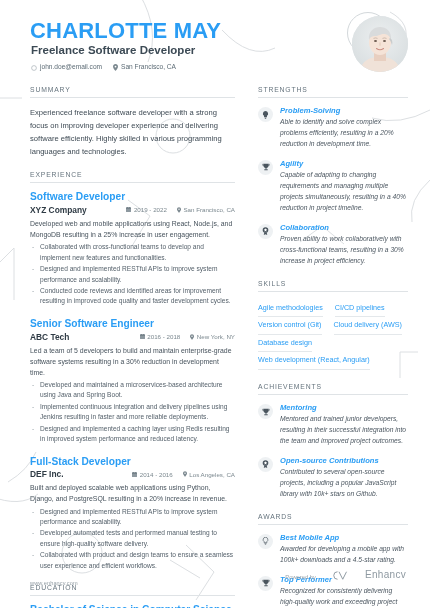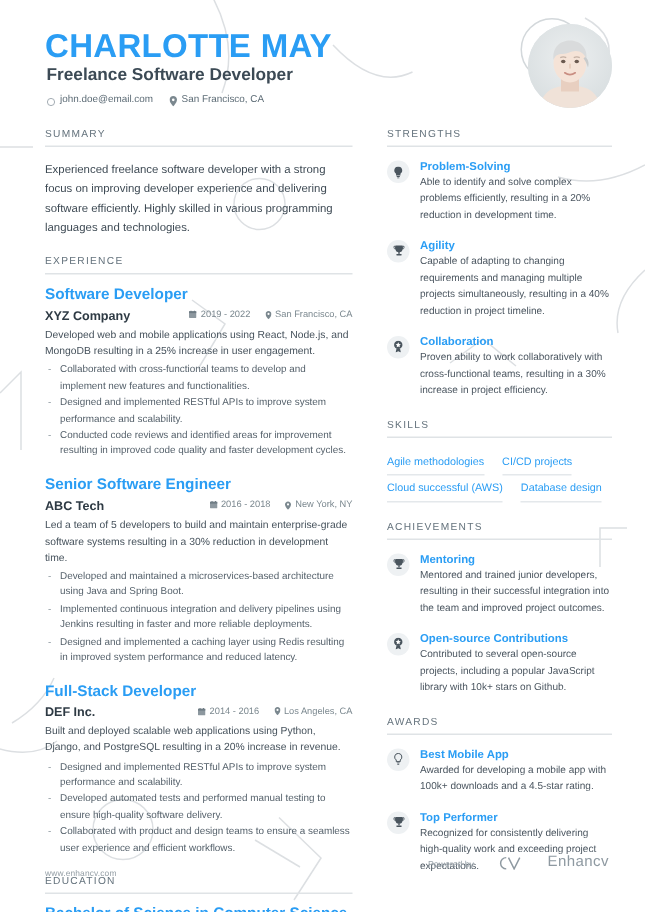--- a/index.html
+++ b/index.html
@@ -83,21 +83,21 @@
   .edu-title { font-size:10.2px; font-weight:600; color:#2a9df4; line-height:1.25; }
 
   
   .item { display:flex; gap:7px; margin-bottom:9px; }
   .badge {
     flex:0 0 auto; width:15px; height:15px; border-radius:50%;
     background:#eef1f3; display:flex; align-items:center; justify-content:center;
     margin-top:1px;
   }
   .badge svg { display:block; }
-  .item-body { flex:1 1 auto; min-width:0; }
+  .item-body { flex:1 1 auto; min-width:0;font-style:italic; }
   .item-title { font-size:7.6px; font-weight:600; color:#2a9df4; line-height:1.3; margin-bottom:1.5px; }
   .item-text { font-size:6.7px; line-height:1.62; color:#4b5660; }
 
   
   .skills { display:flex; flex-wrap:wrap; gap:0 12px;align-items:flex-end; }
   .skill {
     font-size:7.2px; color:#2a9df4; padding:4px 0 4px 0;
     border-bottom:1px solid #e4e8eb; line-height:1.2;
     flex:0 0 auto;
   }
@@ -350,23 +350,25 @@
           <div class="item-title">Collaboration</div>
           <div class="item-text">Proven ability to work collaboratively with cross-functional teams, resulting in a 30% increase in project efficiency.</div>
         </div>
       </div>
     </div>
 
     <div class="sec">
       <div class="sec-title">SKILLS</div>
       <div class="skills">
         <span class="skill">Agile methodologies</span>
-        <span class="skill">CI/CD projects</span>
-        <span class="skill">Cloud successful (AWS)</span>
+        <span class="skill">CI/CD pipelines</span>
+        <span class="skill">Version control (Git)</span>
+        <span class="skill">Cloud delivery (AWS)</span>
         <span class="skill">Database design</span>
+        <span class="skill">Web development (React, Angular)</span>
       </div>
     </div>
 
     <div class="sec">
       <div class="sec-title">ACHIEVEMENTS</div>
 
       <div class="item">
         <span class="badge">
           <svg width="8" height="8" viewBox="0 0 12 12">
               <path d="M2.5 1h7v3.2a3.5 3.5 0 0 1-7 0z" fill="#4a555e"></path>

